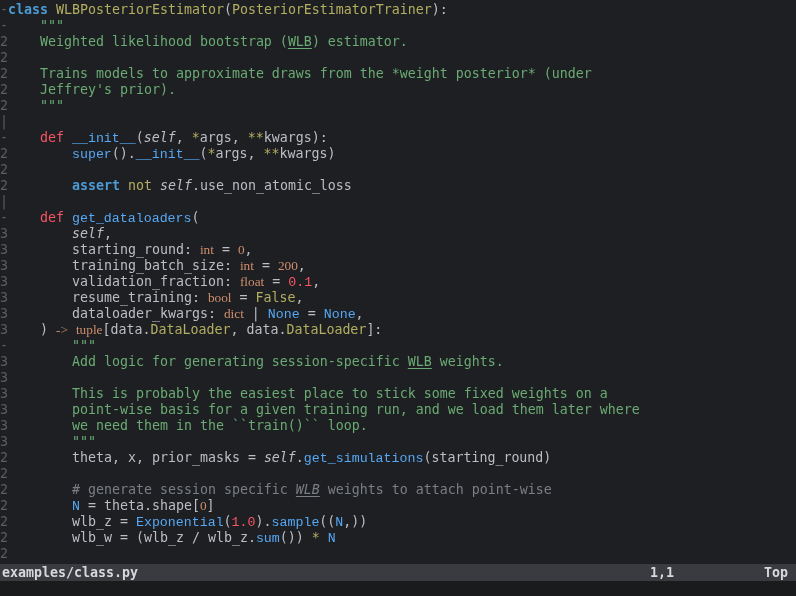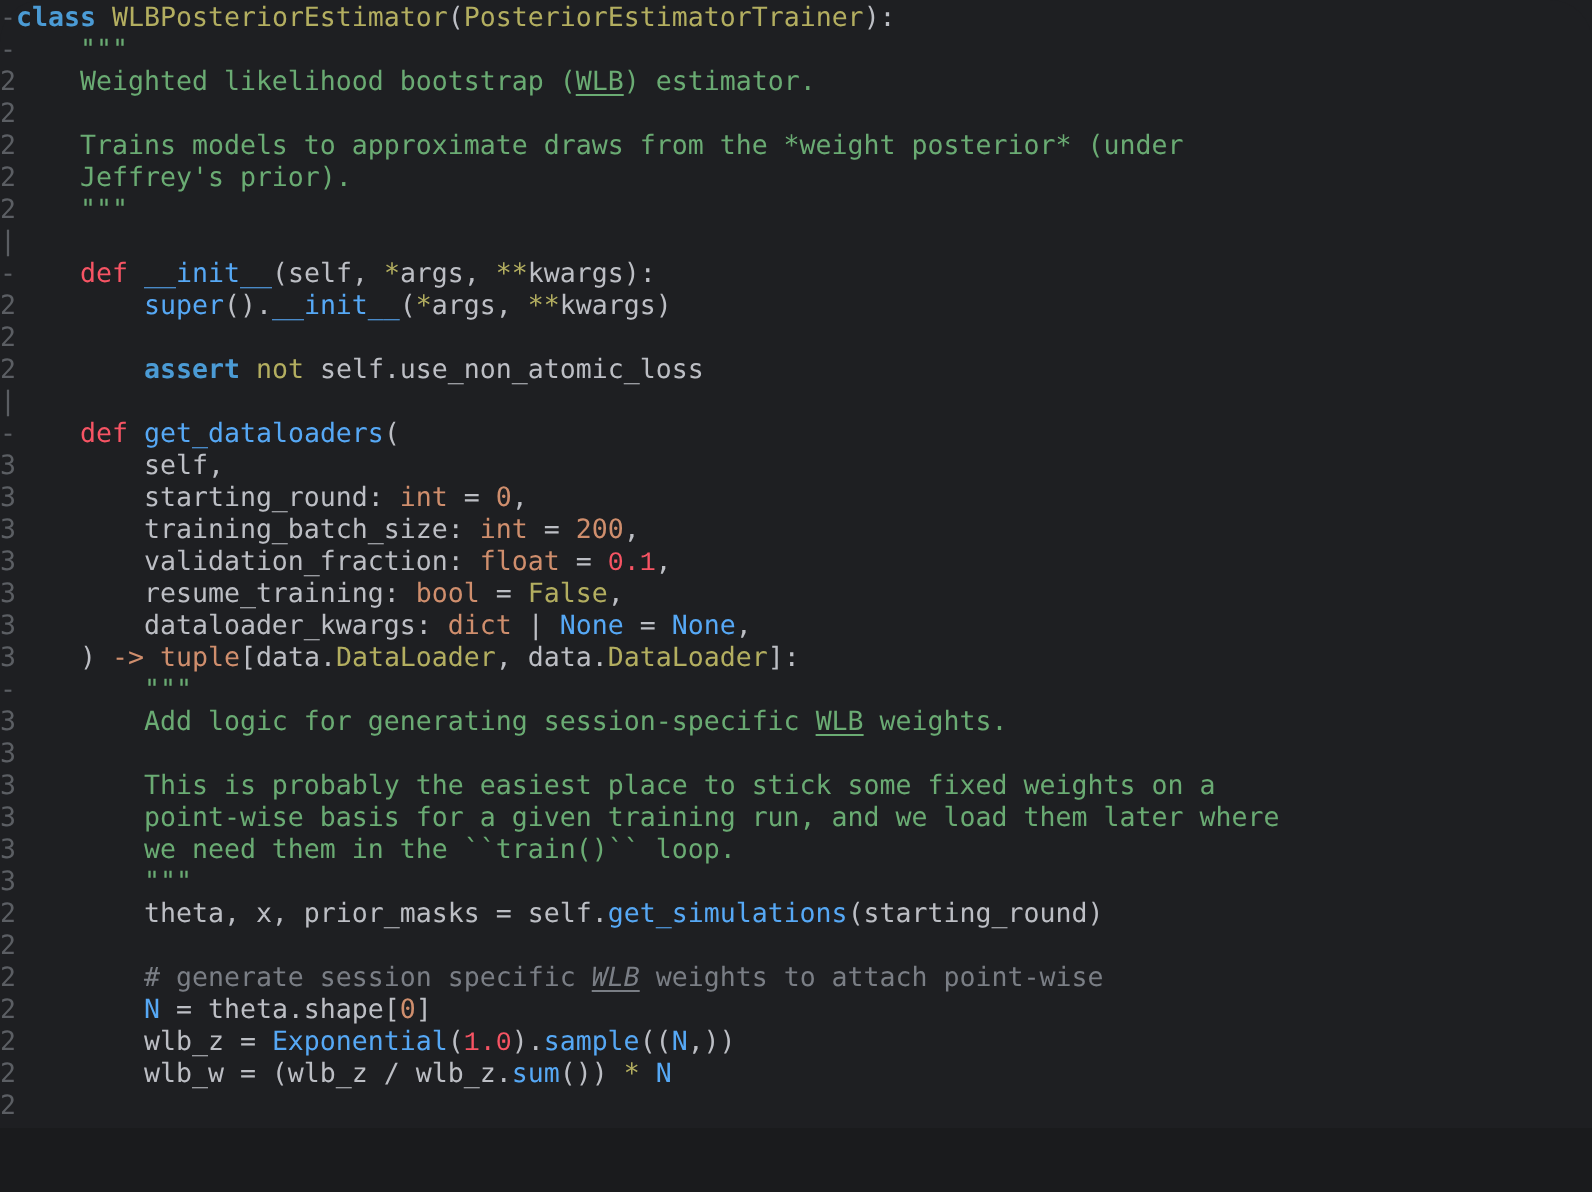--- a/index.html
+++ b/index.html
@@ -19,28 +19,28 @@
     white-space:pre;
   }
   .line{white-space:pre;height:16px;}
   .fold{
     display:inline-block;width:8px;
     color:var(--fold,#5b5e63);
   }
   .tk-pln{color:var(--pln,#bcbec4);}
   .tk-kwb{color:var(--kwb,#4b9bd5);font-weight:bold;}
   .tk-kwr{color:var(--kwr,#f75464);}
-  .tk-fn{color:var(--fn,#56a8f5);}
+  .tk-fn{color:var(--fn,#56a8f5);font-family:Liberation Mono, monospace;}
   .tk-cls{color:var(--cls,#b3ae60);}
   .tk-op{color:var(--op,#b3ae60);}
-  .tk-typ{color:var(--typ,#cf8e6d);}
+  .tk-typ{color:var(--typ,#cf8e6d);font-family:Liberation Serif, serif;}
   .tk-flt{color:var(--flt,#f75464);font-family:Liberation Mono, monospace;}
   .tk-str{color:var(--str,#6aab73);}
   .tk-stru{color:var(--str,#6aab73);text-decoration:underline;text-underline-offset:2px;}
-  .tk-slf{color:var(--pln,#bcbec4);}
+  .tk-slf{color:var(--pln,#bcbec4);font-style:italic;}
   .tk-com{color:var(--com,#7a7e85);}
   .tk-comu{color:var(--com,#7a7e85);font-style:italic;text-decoration:underline;text-underline-offset:2px;}
   .status-bar{
     flex:0 0 17px;
     background:var(--statusbg,#393b40);
     color:var(--statusfg,#d7d8db);
     position:relative;
     display:flex;align-items:center;
     font-weight:bold;
   }
@@ -50,14 +50,19 @@
   .command-line{
     flex:1 1 auto;
     background:var(--cmdbg,#1a1b1d);
   }
 </style>
 </head>
 <body>
 
 <div class="term">
   <div class="code-area"><div class="line"><span class="fold">-</span><span class="tk-kwb">class</span><span class="tk-pln"> </span><span class="tk-cls">WLBPosteriorEstimator</span><span class="tk-pln">(</span><span class="tk-cls">PosteriorEstimatorTrainer</span><span class="tk-pln">):</span></div><div class="line"><span class="fold">-</span><span class="tk-pln">    </span><span class="tk-str">"""</span></div><div class="line"><span class="fold">2</span><span class="tk-pln">    </span><span class="tk-str">Weighted likelihood bootstrap (</span><span class="tk-stru">WLB</span><span class="tk-str">) estimator.</span></div><div class="line"><span class="fold">2</span></div><div class="line"><span class="fold">2</span><span class="tk-pln">    </span><span class="tk-str">Trains models to approximate draws from the *weight posterior* (under</span></div><div class="line"><span class="fold">2</span><span class="tk-pln">    </span><span class="tk-str">Jeffrey's prior).</span></div><div class="line"><span class="fold">2</span><span class="tk-pln">    </span><span class="tk-str">"""</span></div><div class="line"><span class="fold">|</span></div><div class="line"><span class="fold">-</span><span class="tk-pln">    </span><span class="tk-kwr">def</span><span class="tk-pln"> </span><span class="tk-fn">__init__</span><span class="tk-pln">(</span><span class="tk-slf">self</span><span class="tk-pln">, </span><span class="tk-op">*</span><span class="tk-pln">args, </span><span class="tk-op">**</span><span class="tk-pln">kwargs):</span></div><div class="line"><span class="fold">2</span><span class="tk-pln">        </span><span class="tk-fn">super</span><span class="tk-pln">().</span><span class="tk-fn">__init__</span><span class="tk-pln">(</span><span class="tk-op">*</span><span class="tk-pln">args, </span><span class="tk-op">**</span><span class="tk-pln">kwargs)</span></div><div class="line"><span class="fold">2</span></div><div class="line"><span class="fold">2</span><span class="tk-pln">        </span><span class="tk-kwb">assert</span><span class="tk-pln"> </span><span class="tk-op">not</span><span class="tk-pln"> </span><span class="tk-slf">self</span><span class="tk-pln">.use_non_atomic_loss</span></div><div class="line"><span class="fold">|</span></div><div class="line"><span class="fold">-</span><span class="tk-pln">    </span><span class="tk-kwr">def</span><span class="tk-pln"> </span><span class="tk-fn">get_dataloaders</span><span class="tk-pln">(</span></div><div class="line"><span class="fold">3</span><span class="tk-pln">        </span><span class="tk-slf">self</span><span class="tk-pln">,</span></div><div class="line"><span class="fold">3</span><span class="tk-pln">        starting_round: </span><span class="tk-typ">int</span><span class="tk-pln"> = </span><span class="tk-typ">0</span><span class="tk-pln">,</span></div><div class="line"><span class="fold">3</span><span class="tk-pln">        training_batch_size: </span><span class="tk-typ">int</span><span class="tk-pln"> = </span><span class="tk-typ">200</span><span class="tk-pln">,</span></div><div class="line"><span class="fold">3</span><span class="tk-pln">        validation_fraction: </span><span class="tk-typ">float</span><span class="tk-pln"> = </span><span class="tk-flt">0.1</span><span class="tk-pln">,</span></div><div class="line"><span class="fold">3</span><span class="tk-pln">        resume_training: </span><span class="tk-typ">bool</span><span class="tk-pln"> = </span><span class="tk-op">False</span><span class="tk-pln">,</span></div><div class="line"><span class="fold">3</span><span class="tk-pln">        dataloader_kwargs: </span><span class="tk-typ">dict</span><span class="tk-pln"> | </span><span class="tk-fn">None</span><span class="tk-pln"> = </span><span class="tk-fn">None</span><span class="tk-pln">,</span></div><div class="line"><span class="fold">3</span><span class="tk-pln">    ) </span><span class="tk-typ">-&gt;</span><span class="tk-pln"> </span><span class="tk-typ">tuple</span><span class="tk-pln">[data.</span><span class="tk-cls">DataLoader</span><span class="tk-pln">, data.</span><span class="tk-cls">DataLoader</span><span class="tk-pln">]:</span></div><div class="line"><span class="fold">-</span><span class="tk-pln">        </span><span class="tk-str">"""</span></div><div class="line"><span class="fold">3</span><span class="tk-pln">        </span><span class="tk-str">Add logic for generating session-specific </span><span class="tk-stru">WLB</span><span class="tk-str"> weights.</span></div><div class="line"><span class="fold">3</span></div><div class="line"><span class="fold">3</span><span class="tk-pln">        </span><span class="tk-str">This is probably the easiest place to stick some fixed weights on a</span></div><div class="line"><span class="fold">3</span><span class="tk-pln">        </span><span class="tk-str">point-wise basis for a given training run, and we load them later where</span></div><div class="line"><span class="fold">3</span><span class="tk-pln">        </span><span class="tk-str">we need them in the ``train()`` loop.</span></div><div class="line"><span class="fold">3</span><span class="tk-pln">        </span><span class="tk-str">"""</span></div><div class="line"><span class="fold">2</span><span class="tk-pln">        theta, x, prior_masks = </span><span class="tk-slf">self</span><span class="tk-pln">.</span><span class="tk-fn">get_simulations</span><span class="tk-pln">(starting_round)</span></div><div class="line"><span class="fold">2</span></div><div class="line"><span class="fold">2</span><span class="tk-pln">        </span><span class="tk-com"># generate session specific </span><span class="tk-comu">WLB</span><span class="tk-com"> weights to attach point-wise</span></div><div class="line"><span class="fold">2</span><span class="tk-pln">        </span><span class="tk-fn">N</span><span class="tk-pln"> = theta.shape[</span><span class="tk-typ">0</span><span class="tk-pln">]</span></div><div class="line"><span class="fold">2</span><span class="tk-pln">        wlb_z = </span><span class="tk-fn">Exponential</span><span class="tk-pln">(</span><span class="tk-flt">1.0</span><span class="tk-pln">).</span><span class="tk-fn">sample</span><span class="tk-pln">((</span><span class="tk-fn">N</span><span class="tk-pln">,))</span></div><div class="line"><span class="fold">2</span><span class="tk-pln">        wlb_w = (wlb_z / wlb_z.</span><span class="tk-fn">sum</span><span class="tk-pln">()) </span><span class="tk-op">*</span><span class="tk-pln"> </span><span class="tk-fn">N</span></div><div class="line"><span class="fold">2</span></div></div>
+  <div class="status-bar">
+    <span class="status-filename">examples/class.py</span>
+    <span class="status-ruler">1,1</span>
+    <span class="status-pos">Top</span>
+  </div>
   <div class="command-line"></div>
 </div>
 
 </body></html>

